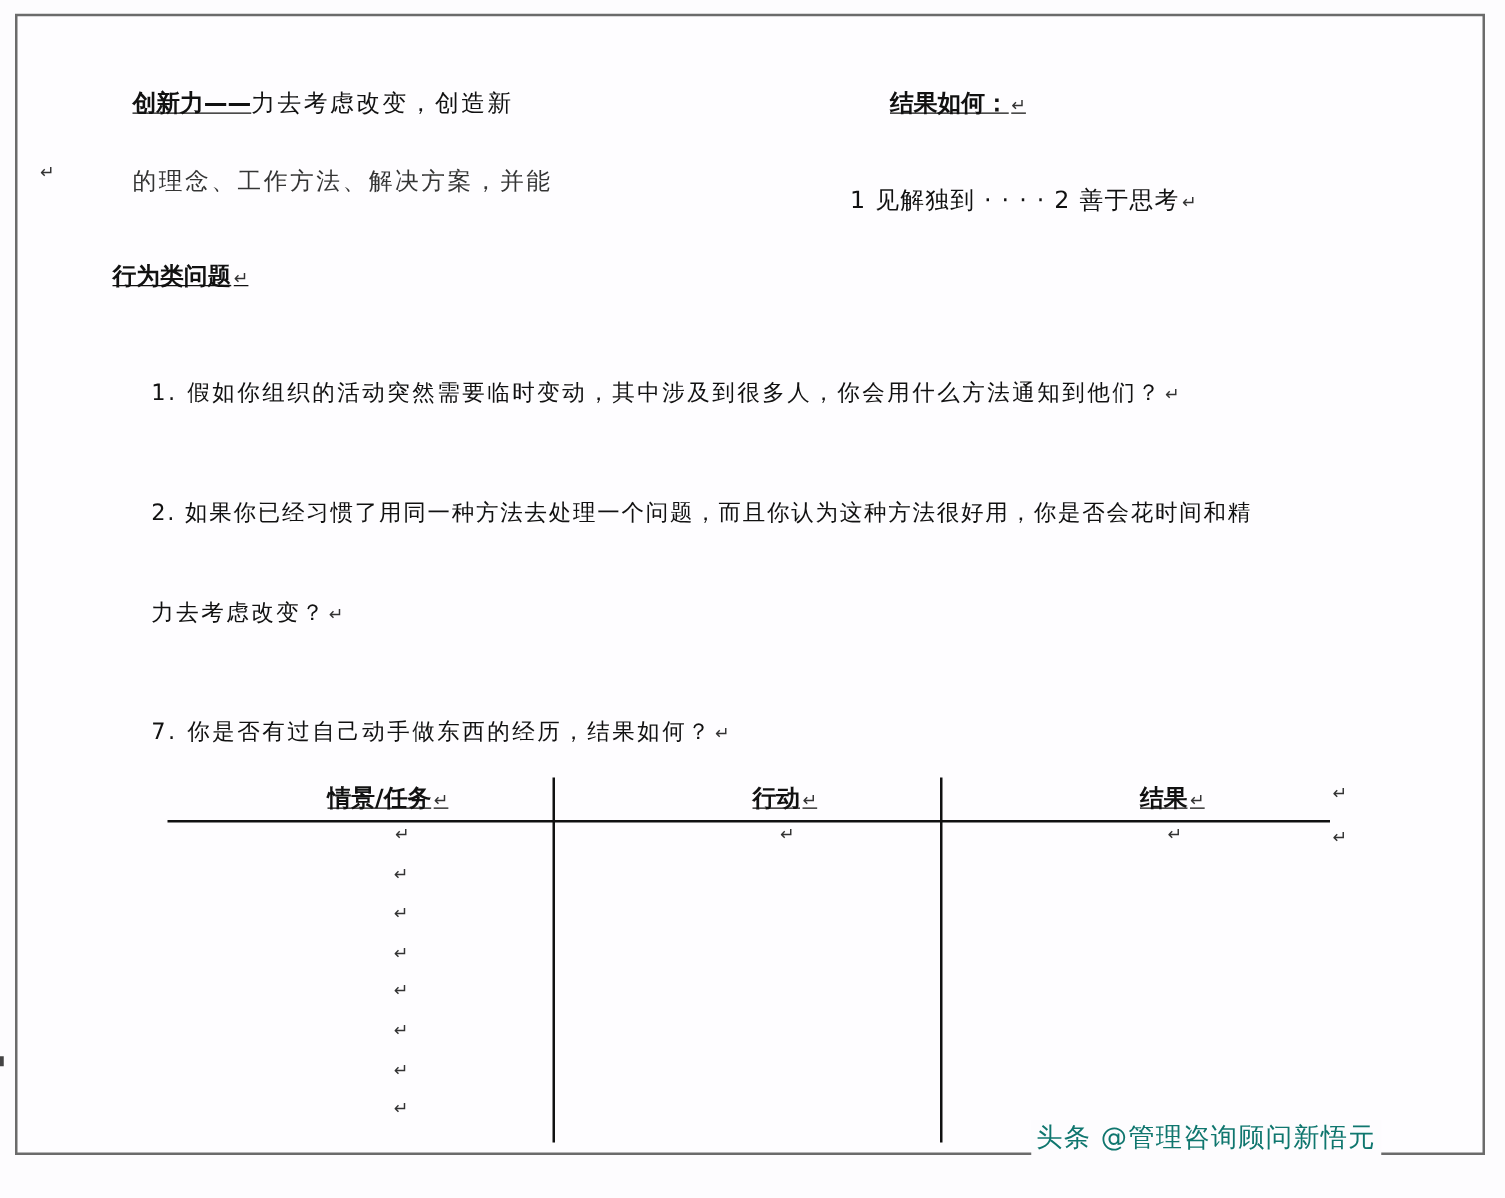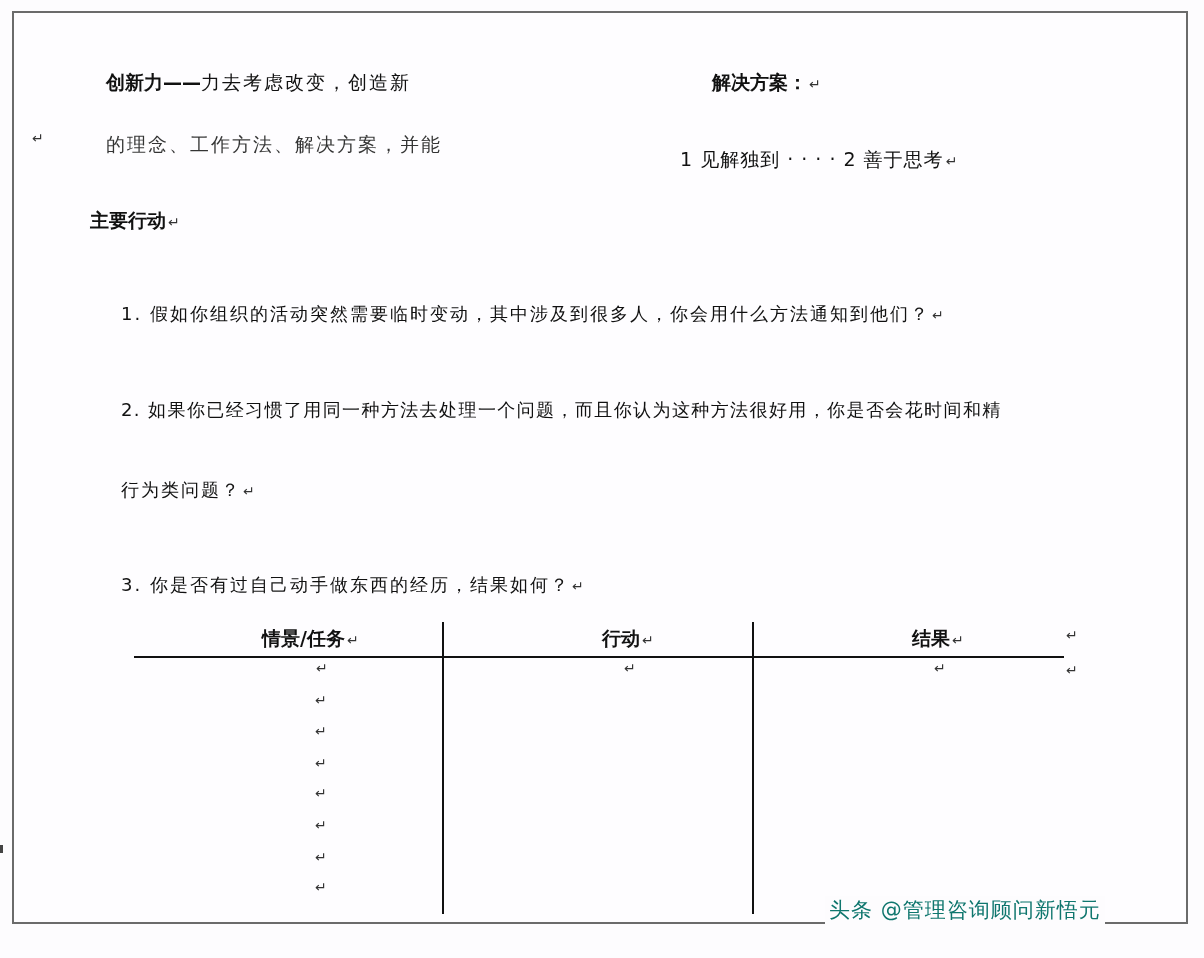--- a/index.html
+++ b/index.html
@@ -7,21 +7,21 @@
     width:1204px; height:958px; background:#fdfcfe; position:relative; overflow:hidden;
     font-family:"DejaVu Sans", "Liberation Sans", sans-serif; color:#111;
   }
   .page {
     position:absolute; left:12px; top:11px; width:1176px; height:913px;
     border-left:2px solid #6b6b6b; border-top:2px solid #6b6b6b;
     border-right:2px solid #6b6b6b; border-bottom:2px solid #6b6b6b;
     box-sizing:border-box; background:#fefdff;
   }
   .abs { position:absolute; white-space:nowrap; }
-  .bold { font-weight:bold; }
+  .bold { font-weight:bold;text-decoration:underline; }
   .t18 { font-size:19px; }
   .t17 { font-size:18px; letter-spacing:2px; }
   .mark { color:#333; font-size:14px; font-weight:normal; margin-left:2px; }
   .mark-solo { position:absolute; color:#333; font-size:14px; }
   .vline { position:absolute; width:2px; background:#111; }
   .hline { position:absolute; height:2px; background:#111; }
   .watermark {
     position:absolute; left:825px; top:896px; font-size:21px; color:#0f766e;
     letter-spacing:1px; background:#fdfcfe; padding:0 4px;
   }
@@ -33,39 +33,39 @@
 <div class="page"></div>
 <div class="leftmark"></div>
 
 <div class="abs t18" style="left:106px;top:70px;">
   <span class="bold">创新力——</span><span style="letter-spacing:2px;">力去考虑改变，创造新</span>
 </div>
 <div class="mark-solo" style="left:32px;top:130px;">↵</div>
 <div class="abs t18" style="left:106px;top:132px;letter-spacing:2px;opacity:.85;">的理念、工作方法、解决方案，并能</div>
 
 <div class="abs t18 bold" style="left:712px;top:70px;">
-  <span>解决方案：</span><span class="mark">↵</span>
+  <span>结果如何：</span><span class="mark">↵</span>
 </div>
 <div class="abs t18" style="left:680px;top:147px;letter-spacing:1px;">
   <span>1 见解独到 · · · · 2 善于思考</span><span class="mark">↵</span>
 </div>
 
 <div class="abs t18 bold" style="left:90px;top:208px;">
-  <span>主要行动</span><span class="mark">↵</span>
+  <span>行为类问题</span><span class="mark">↵</span>
 </div>
 
 <div class="abs t17" style="left:121px;top:302px;">
   <span>1. 假如你组织的活动突然需要临时变动，其中涉及到很多人，你会用什么方法通知到他们？</span><span class="mark">↵</span>
 </div>
 <div class="abs t17" style="left:121px;top:398px;letter-spacing:1.4px;">2. 如果你已经习惯了用同一种方法去处理一个问题，而且你认为这种方法很好用，你是否会花时间和精</div>
 <div class="abs t17" style="left:121px;top:478px;">
-  <span>行为类问题？</span><span class="mark">↵</span>
+  <span>力去考虑改变？</span><span class="mark">↵</span>
 </div>
 <div class="abs t17" style="left:121px;top:573px;">
-  <span>3. 你是否有过自己动手做东西的经历，结果如何？</span><span class="mark">↵</span>
+  <span>7. 你是否有过自己动手做东西的经历，结果如何？</span><span class="mark">↵</span>
 </div>
 
 <div>
   <div class="abs t18 bold" style="left:262px;top:626px;">
     <span>情景/任务</span><span class="mark">↵</span>
   </div>
   <div class="abs t18 bold" style="left:602px;top:626px;">
     <span>行动</span><span class="mark">↵</span>
   </div>
   <div class="abs t18 bold" style="left:912px;top:626px;">

